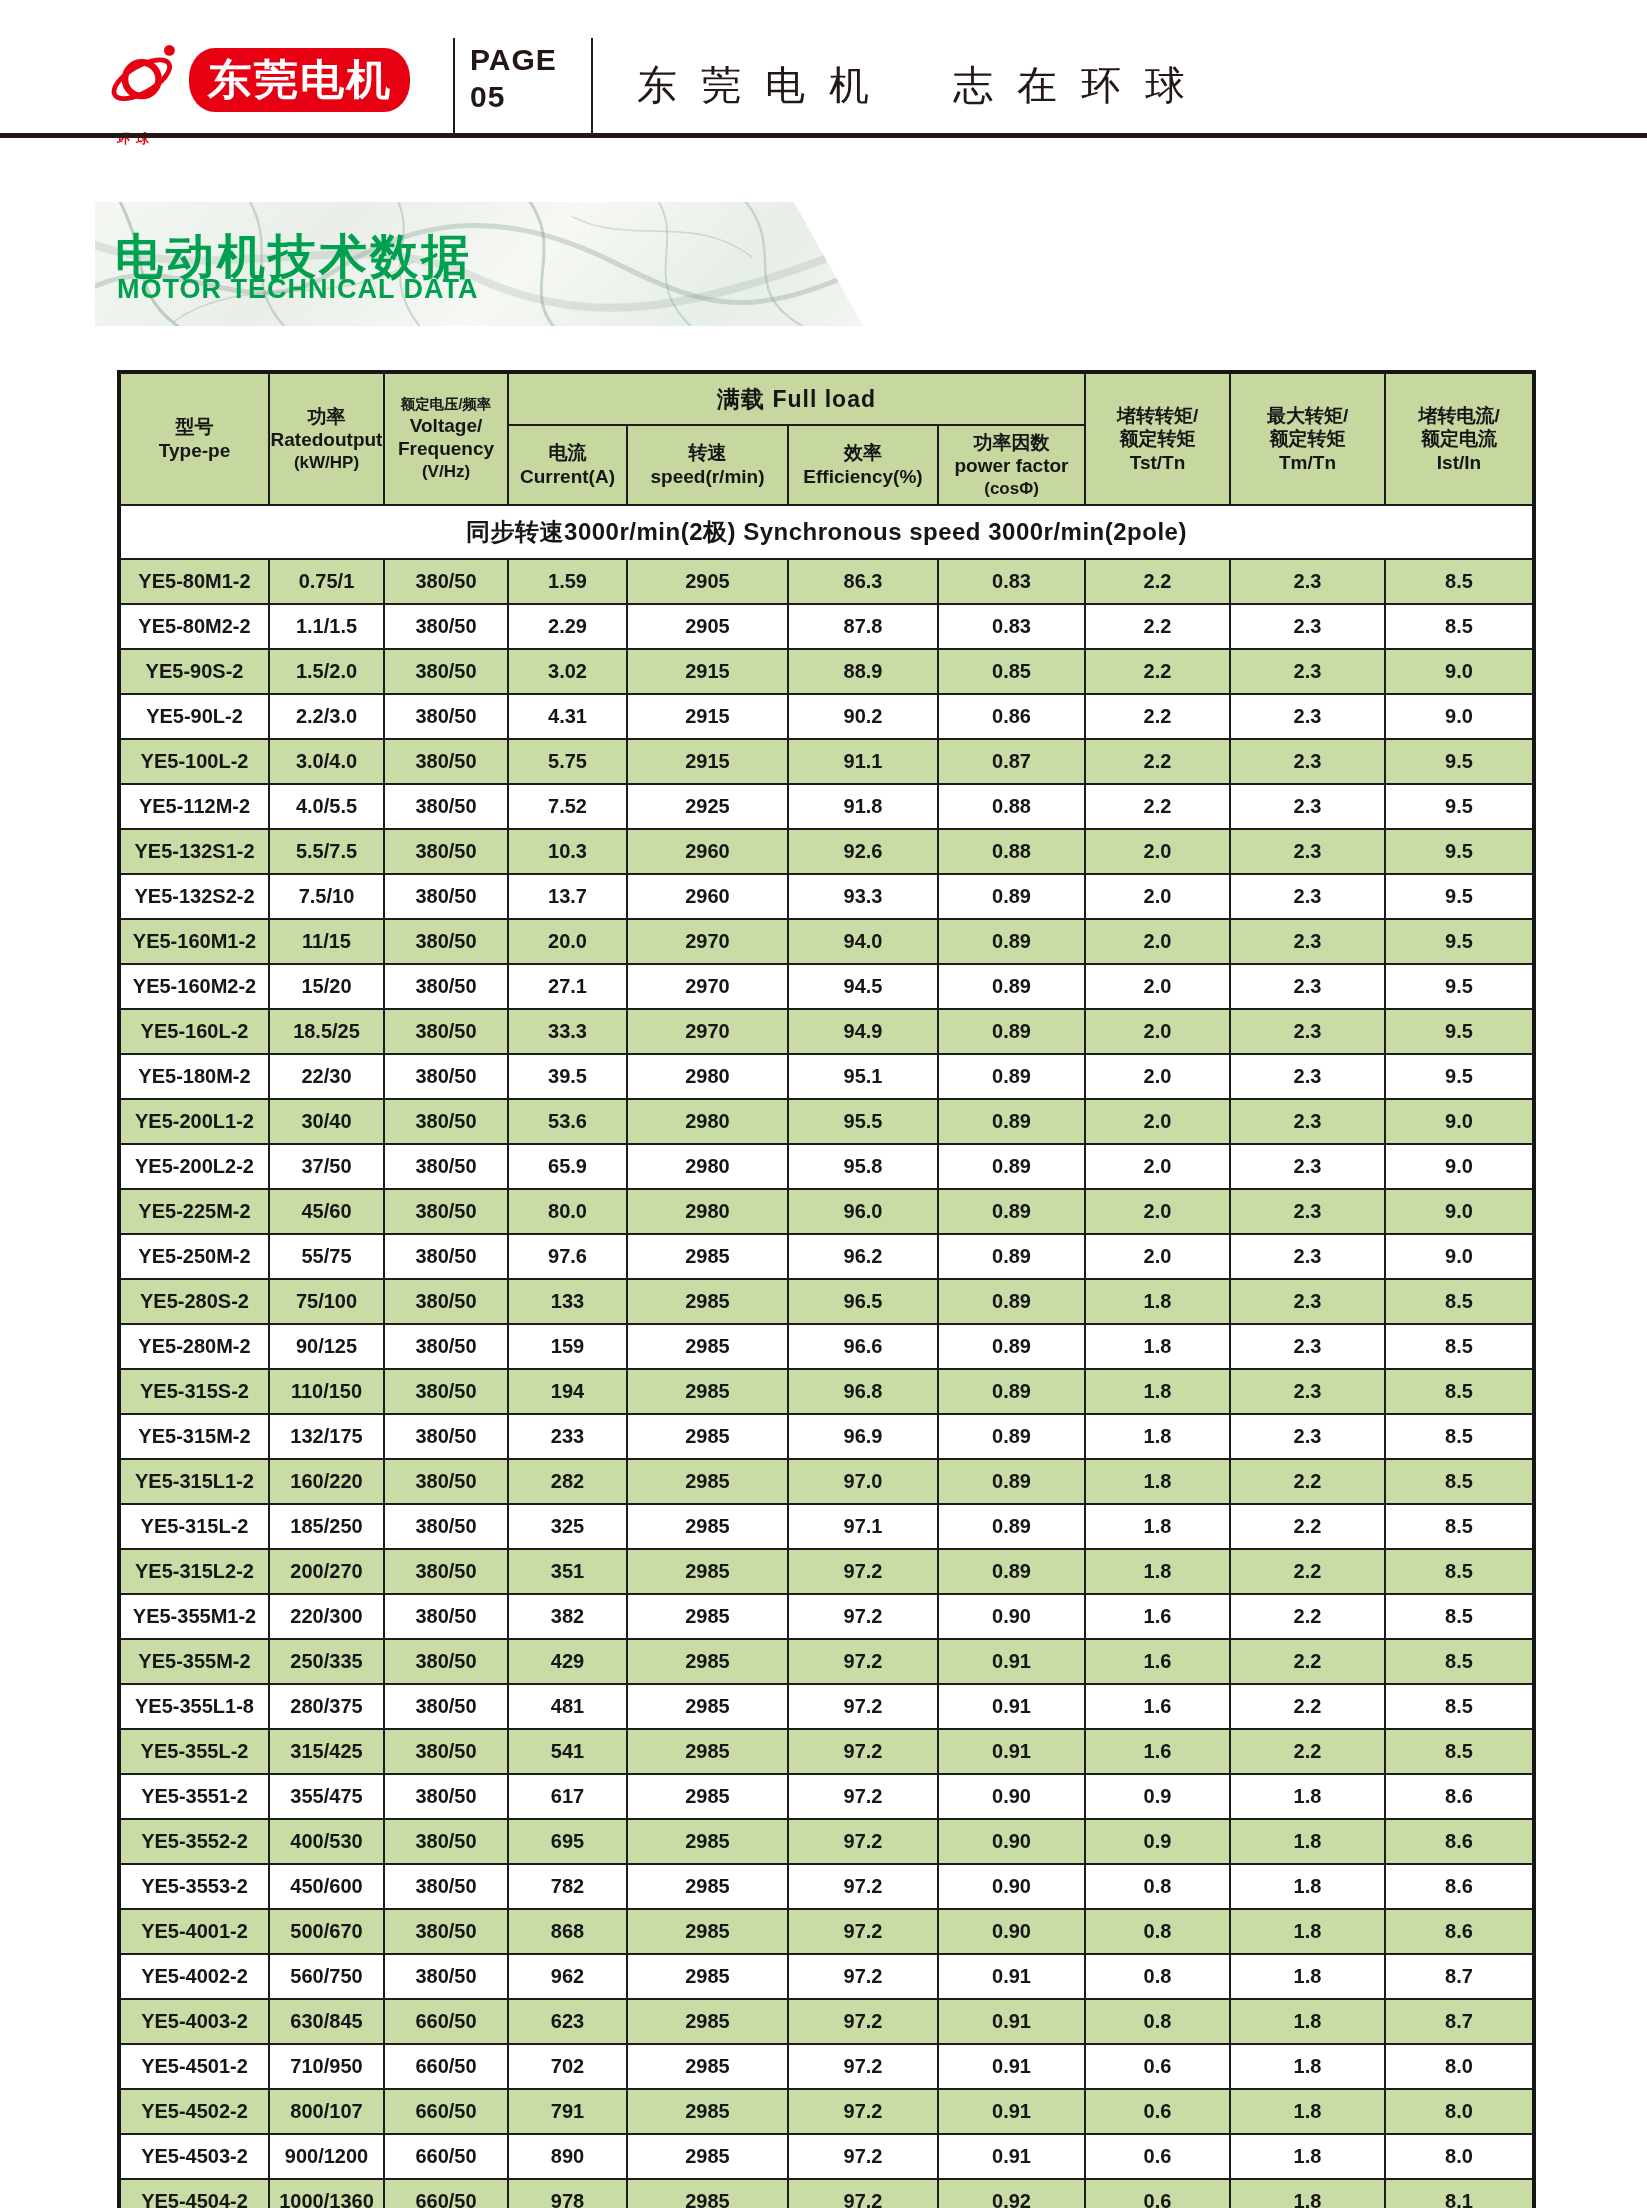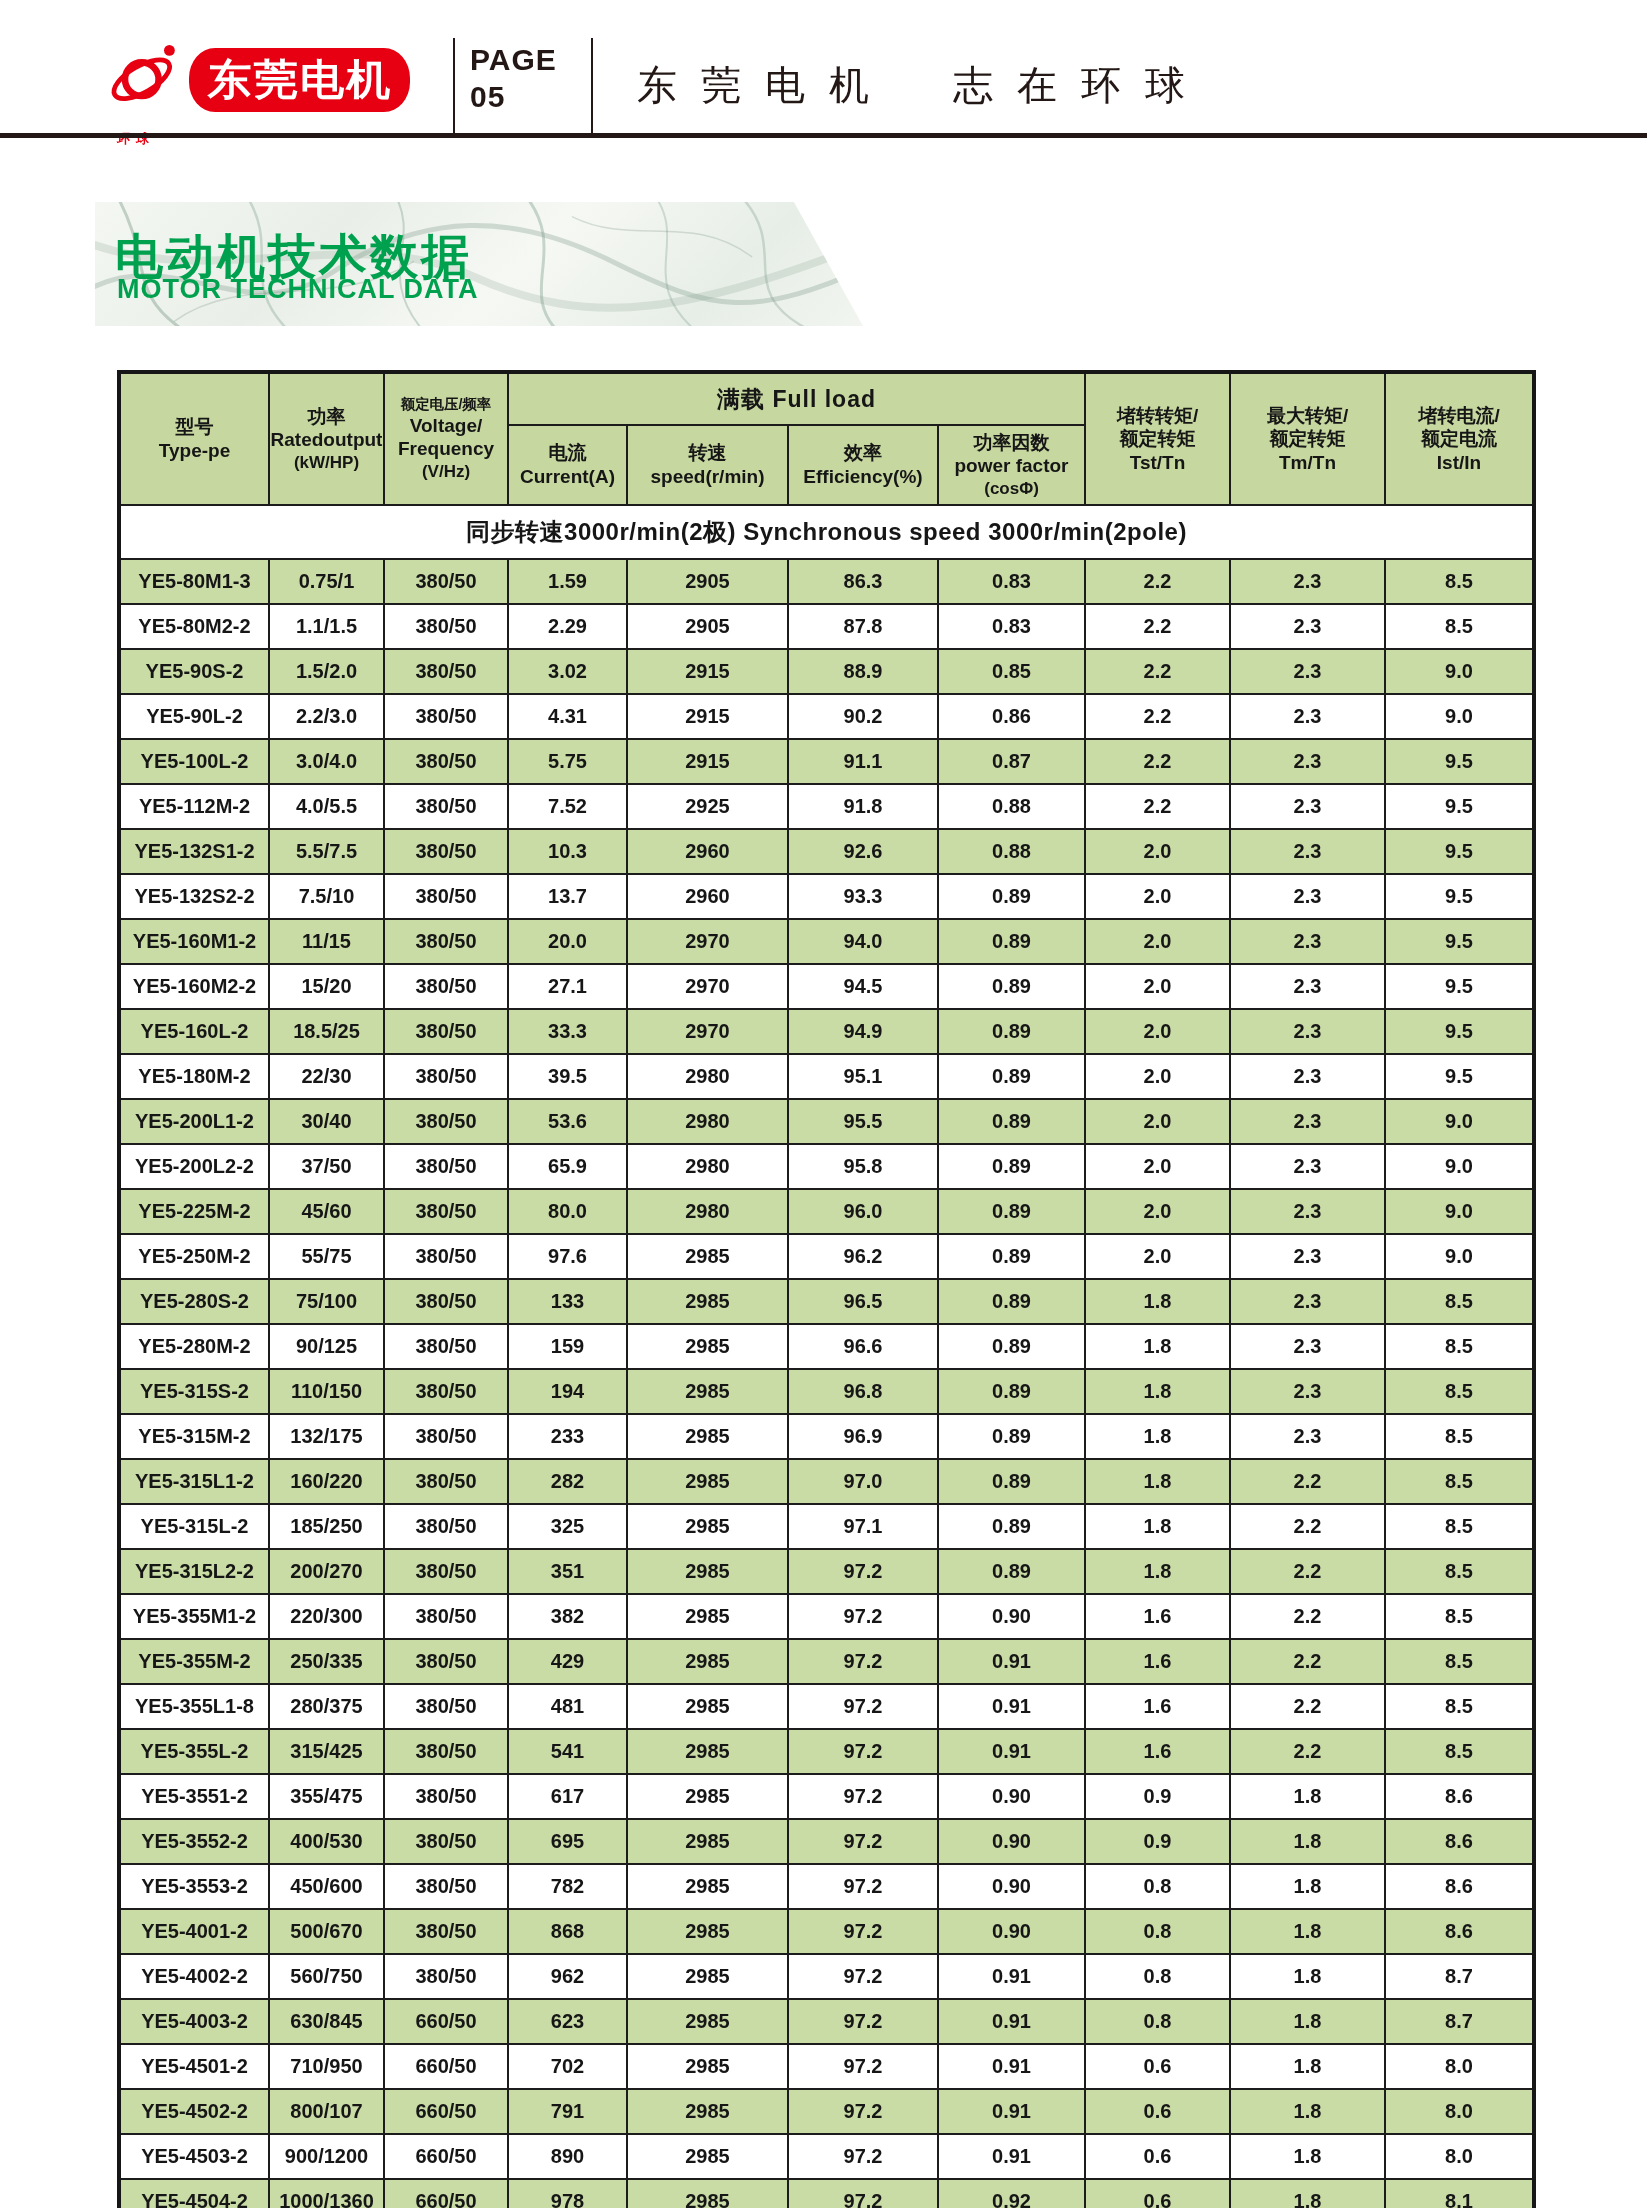--- a/index.html
+++ b/index.html
@@ -161,21 +161,21 @@
           <span class="l">power factor</span>
           <span class="l unit">(cosΦ)</span>
         </th>
       </tr>
     </thead>
     <tbody>
       <tr>
         <td colspan="10" class="section">同步转速3000r/min(2极) Synchronous speed 3000r/min(2pole)</td>
       </tr>
       <tr class="g">
-        <td>YE5-80M1-3</td>
+        <td>YE5-80M1-2</td>
         <td>0.75/1</td>
         <td>380/50</td>
         <td>1.59</td>
         <td>2905</td>
         <td>86.3</td>
         <td>0.83</td>
         <td>2.2</td>
         <td>2.3</td>
         <td>8.5</td>
       </tr>

